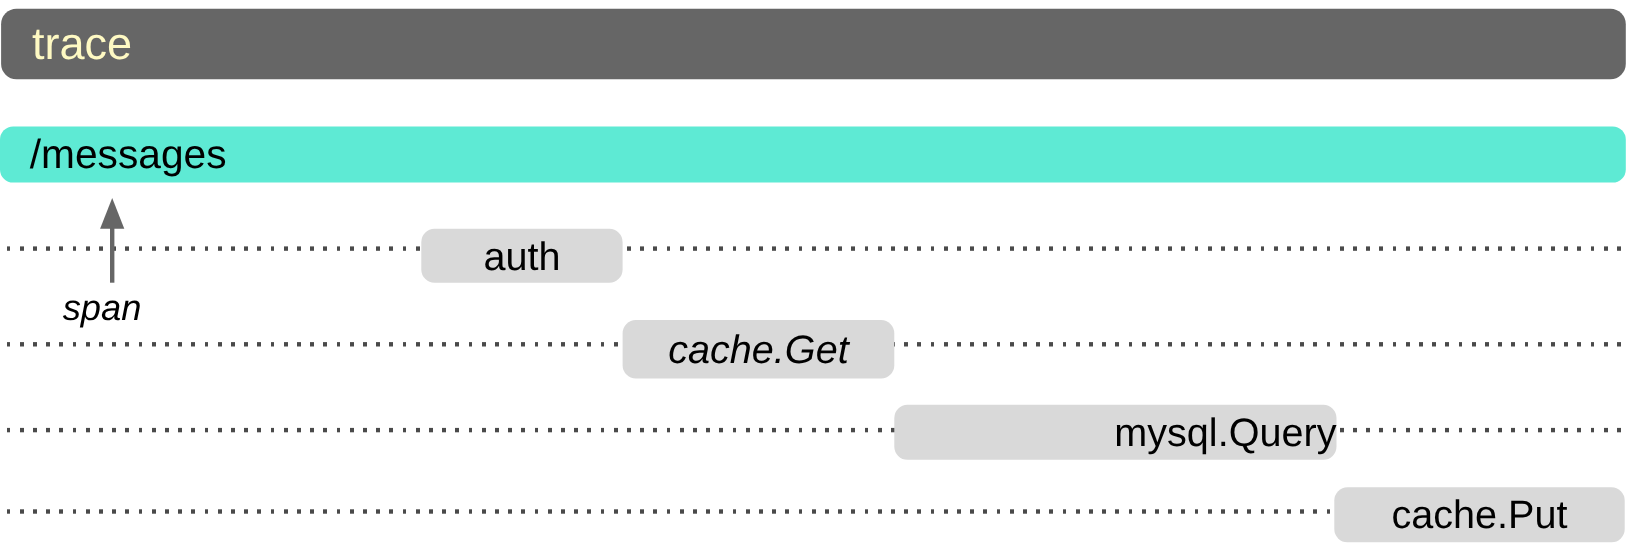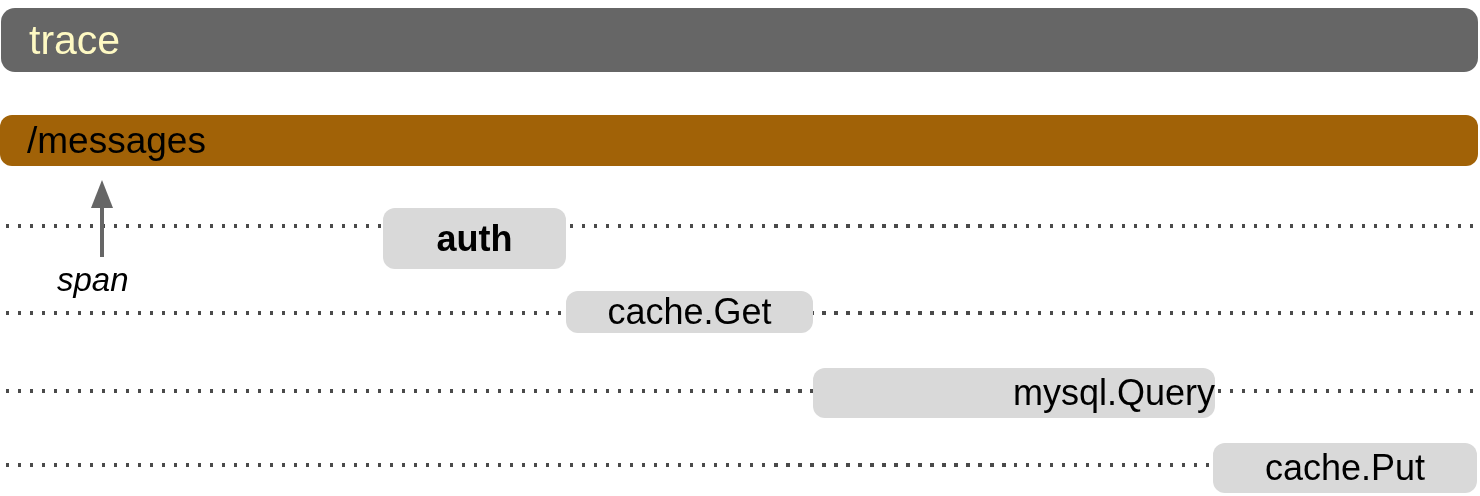--- a/index.html
+++ b/index.html
@@ -33,21 +33,21 @@
     white-space: nowrap;
   }
 
   
   .root-span-bar {
     position: absolute;
     left: 0px;
     top: 115px;
     width: 1478px;
     height: 51px;
-    background: #a16207;
+    background: #5eead4;
     border-radius: 12px;
     color: #000000;
     font-size: 37px;
     line-height: 51px;
     padding-left: 27px;
     box-sizing: border-box;
     white-space: nowrap;
   }
 
   
@@ -72,22 +72,22 @@
     position: absolute;
     background: #d9d9d9;
     border-radius: 12px;
     color: #000000;
     font-size: 36px;
     display: flex;
     align-items: center;
     justify-content: center;
     white-space: nowrap;
   }
-  .span-box.auth        { left: 383px;  top: 208px; width: 183px; height: 61px; font-weight: bold; }
-  .span-box.cache-get   { left: 566px;  top: 291px; width: 247px; height: 42px; }
+  .span-box.auth        { left: 383px;  top: 208px; width: 183px; height: 49px; }
+  .span-box.cache-get   { left: 566px;  top: 291px; width: 247px; height: 53px; font-style: italic; }
   .span-box.mysql-query { left: 813px;  top: 368px; width: 402px; height: 50px; justify-content: flex-end; }
   .span-box.cache-put   { left: 1213px; top: 443px; width: 264px; height: 50px; }
 
   
   .arrow-shaft {
     position: absolute;
     left: 100px;
     top: 203px;
     width: 4px;
     height: 54px;

